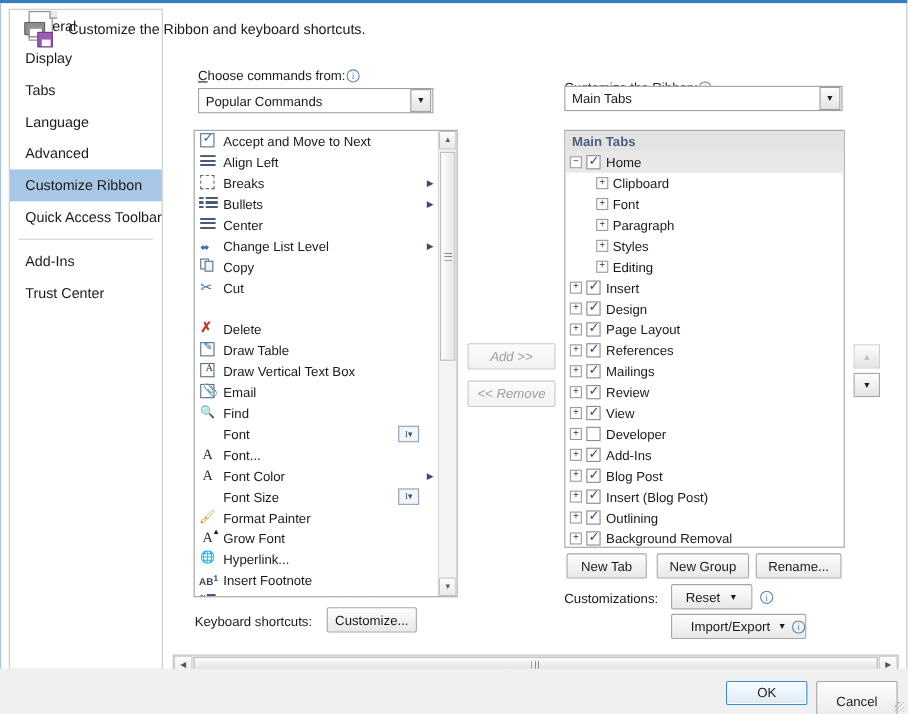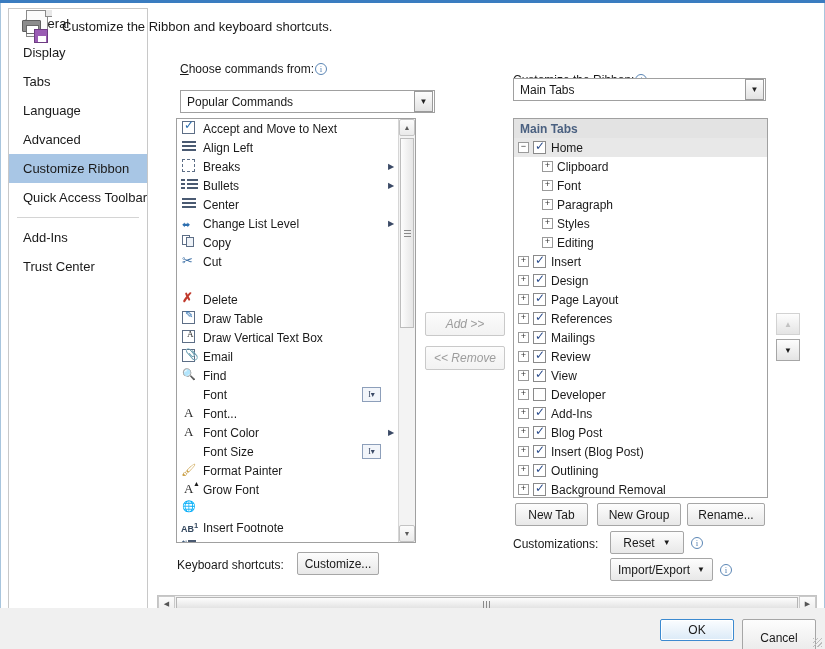--- a/index.html
+++ b/index.html
@@ -233,21 +233,21 @@
         <div class="fold"></div>
       <div class="printer"></div>
         <div class="floppy"></div>
     </div>
     <div class="hdr-text">Customize the Ribbon and keyboard shortcuts.</div>
   </div>
 
   <div class="lbl" style="left:180px; top:62px;">
     <span class="u">C</span><span id="cc-rest">hoose commands from:</span><span class="info-i">i</span>
   </div>
-  <div class="combo" style="left:180px; top:90px; width:255px;">
+  <div class="combo" style="left:180px; top:80px; width:214px;">
     <div class="val">Popular Commands</div>
     <div class="arrow">▼</div>
   </div>
 
   <div class="lbl" style="left:513px; top:62px;margin-top:11px;">
     <span id="cr-pre">Customize the Ri</span><span class="u">b</span><span id="cr-post">bon:</span><span class="info-i">i</span>
   </div>
   <div class="combo" style="left:513px; top:78px; width:253px;">
     <div class="val">Main Tabs</div>
     <div class="arrow">▼</div>
@@ -396,20 +396,21 @@
             <span class="glyphA">A</span>
             <span style="position:absolute;left:12px;top:-1px;font-size:7px;">▲</span>
           </span>
           <span class="txt">Grow Font</span>
           <span class="sub"></span>
         </div>
         <div class="row">
           <span class="ico">
             <span class="chain">🌐</span>
           </span>
+          <span class="txt">Hyperlink...</span>
           <span class="sub"></span>
         </div>
         <div class="row">
           <span class="ico">
             <span class="ab1">AB<sup>1</sup></span>
           </span>
           <span class="txt">Insert Footnote</span>
           <span class="sub"></span>
         </div>
         <div class="row">
@@ -536,21 +537,21 @@
   <div class="btn" style="left:597px; top:503px; width:84px; height:23px;">New Group</div>
   <div class="btn" style="left:687px; top:503px; width:78px; height:23px;">Rename...</div>
 
   <div class="lbl" style="left:513px; top:537px;">Customizations:</div>
   <div class="btn" style="left:610px; top:531px; width:74px; height:23px;">
     <span>Reset</span>
     <span style="font-size:8px;margin-left:8px;">▼</span>
   </div>
   <span class="info-i" style="position:absolute;left:690px;top:537px;">i</span>
 
-  <div class="btn" style="left:610px; top:558px; width:103px; height:23px;">
+  <div class="btn" style="left:610px; top:558px; width:123px; height:23px;">
     <span>Import/Export</span>
     <span style="font-size:8px;margin-left:7px;">▼</span>
   </div>
   <span class="info-i" style="position:absolute;left:719px;top:564px;">i</span>
 
   <div class="lbl" style="left:177px; top:558px;">Keyboard shortcuts:</div>
   <div class="btn" style="left:297px; top:552px; width:82px; height:23px;">Customize...</div>
 
   <div class="hsb">
     <div class="hb" style="left:0;">◀</div>

